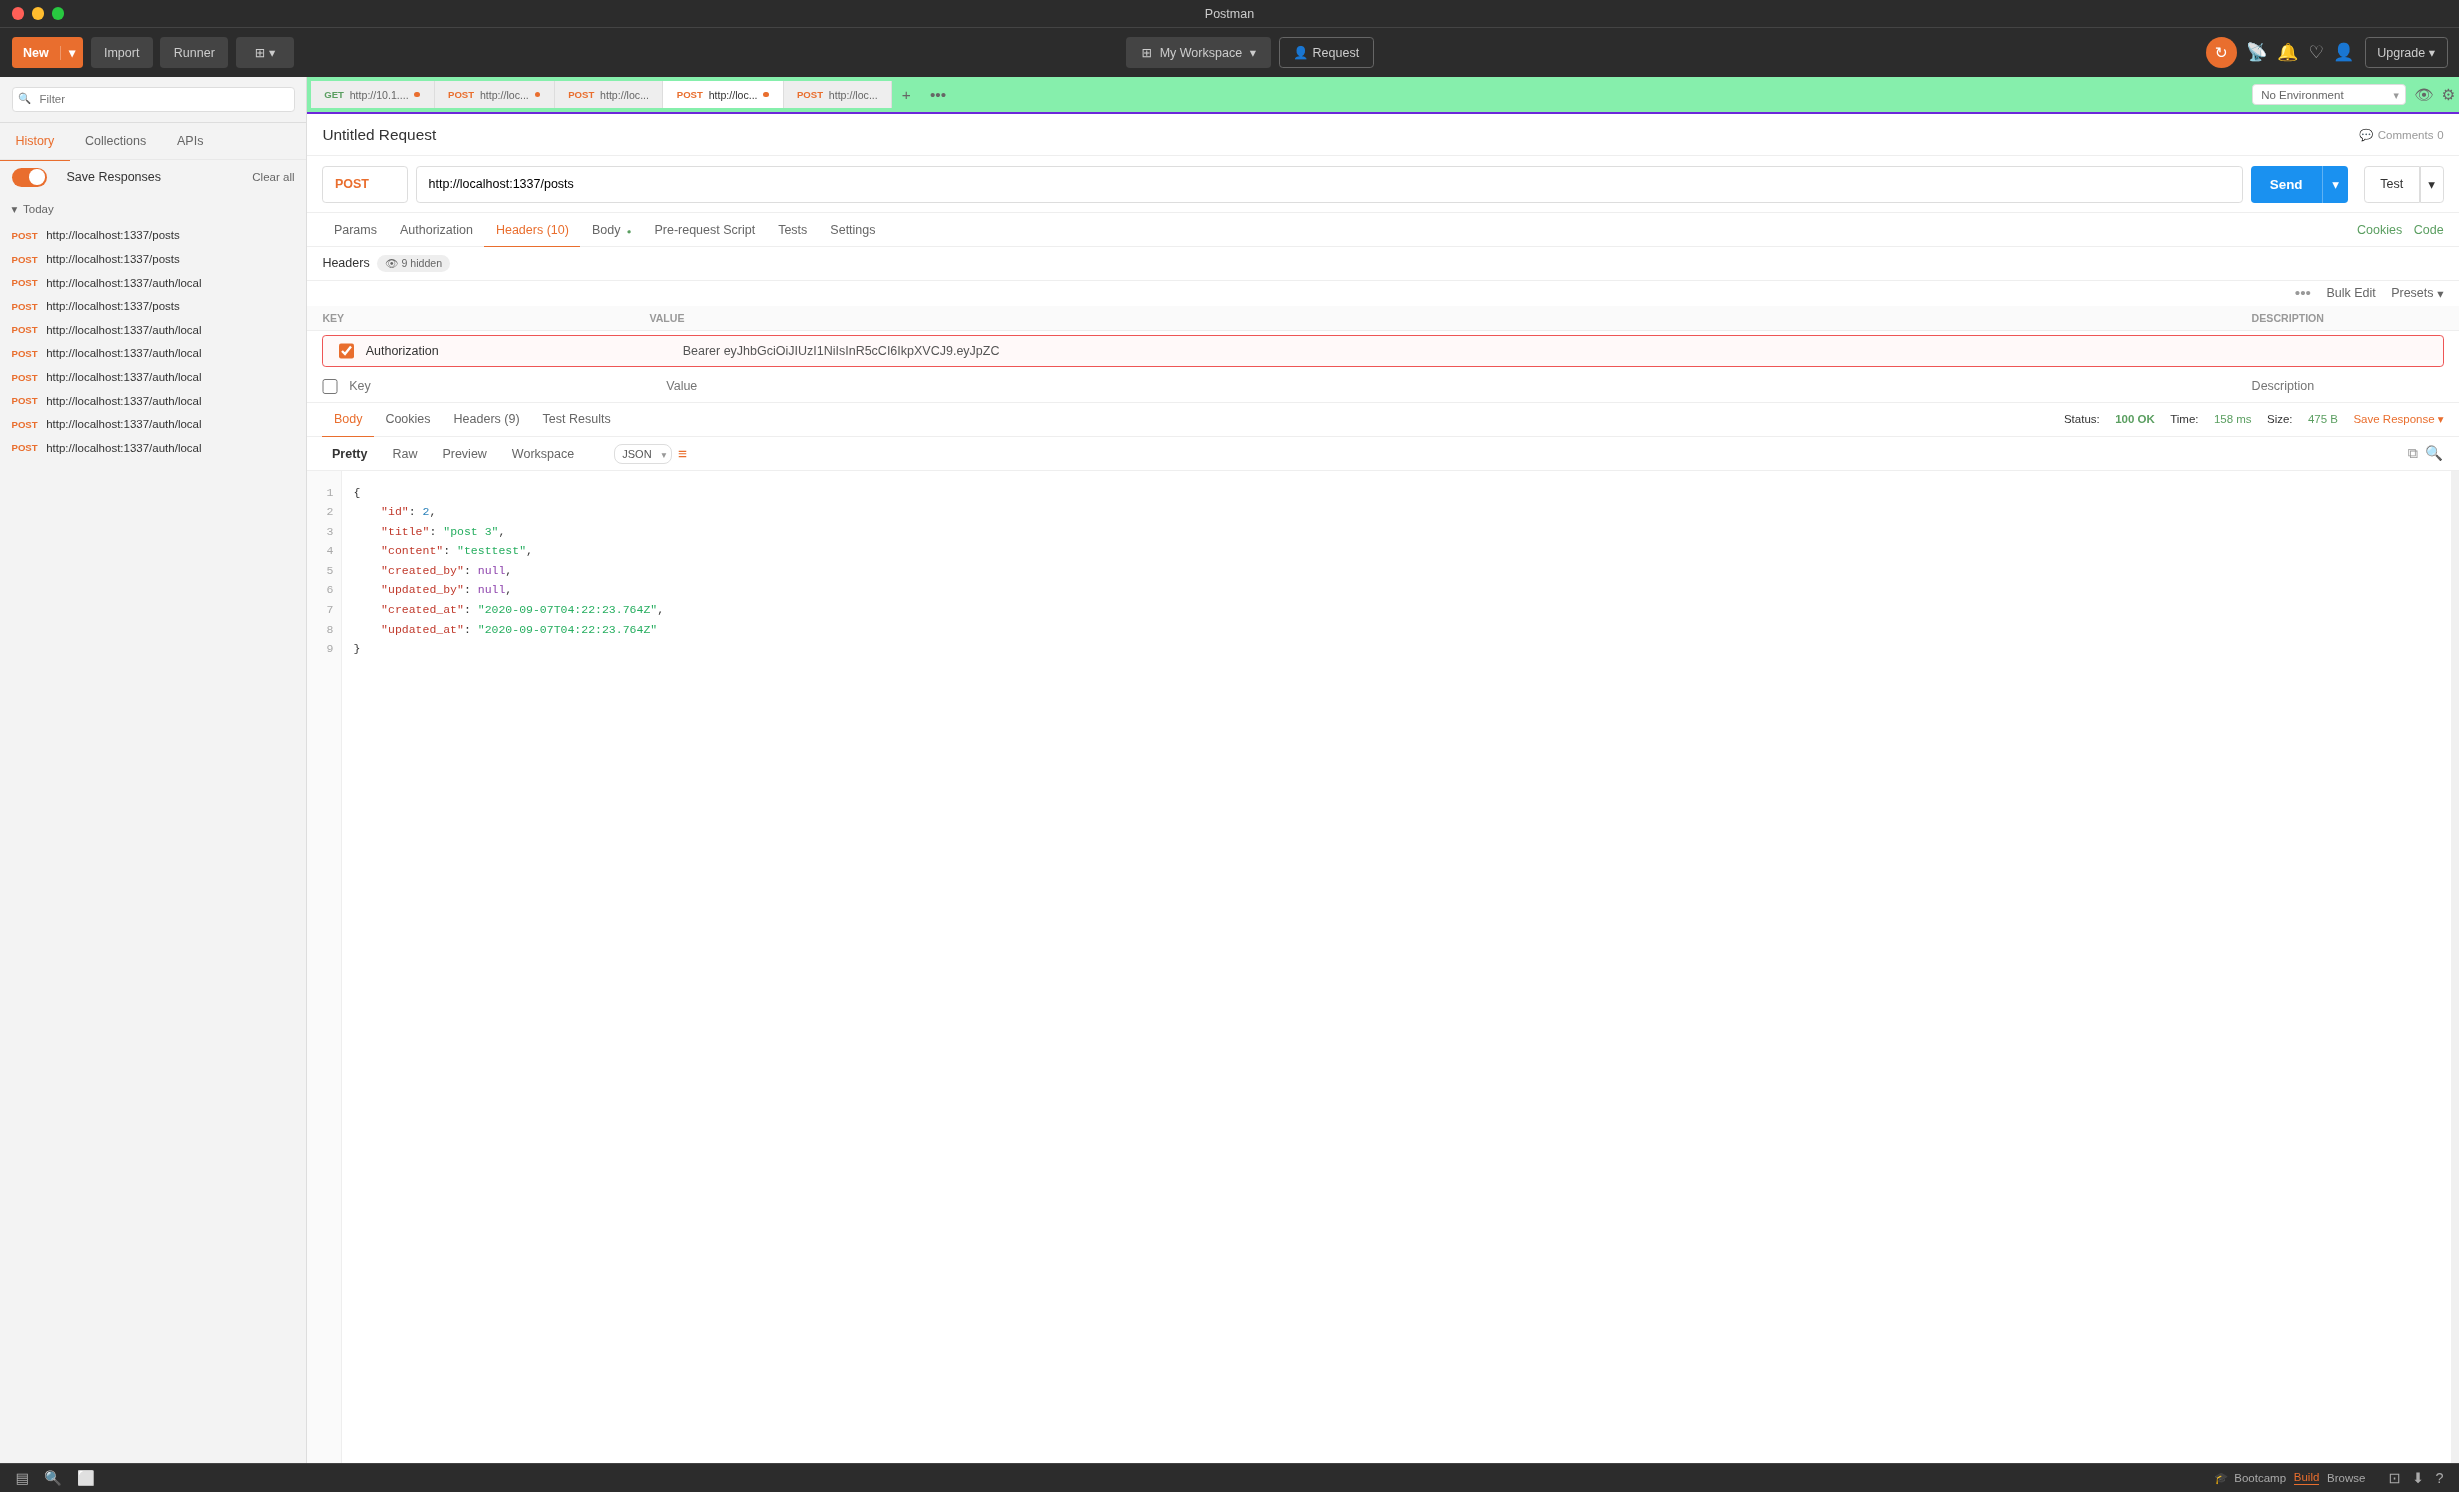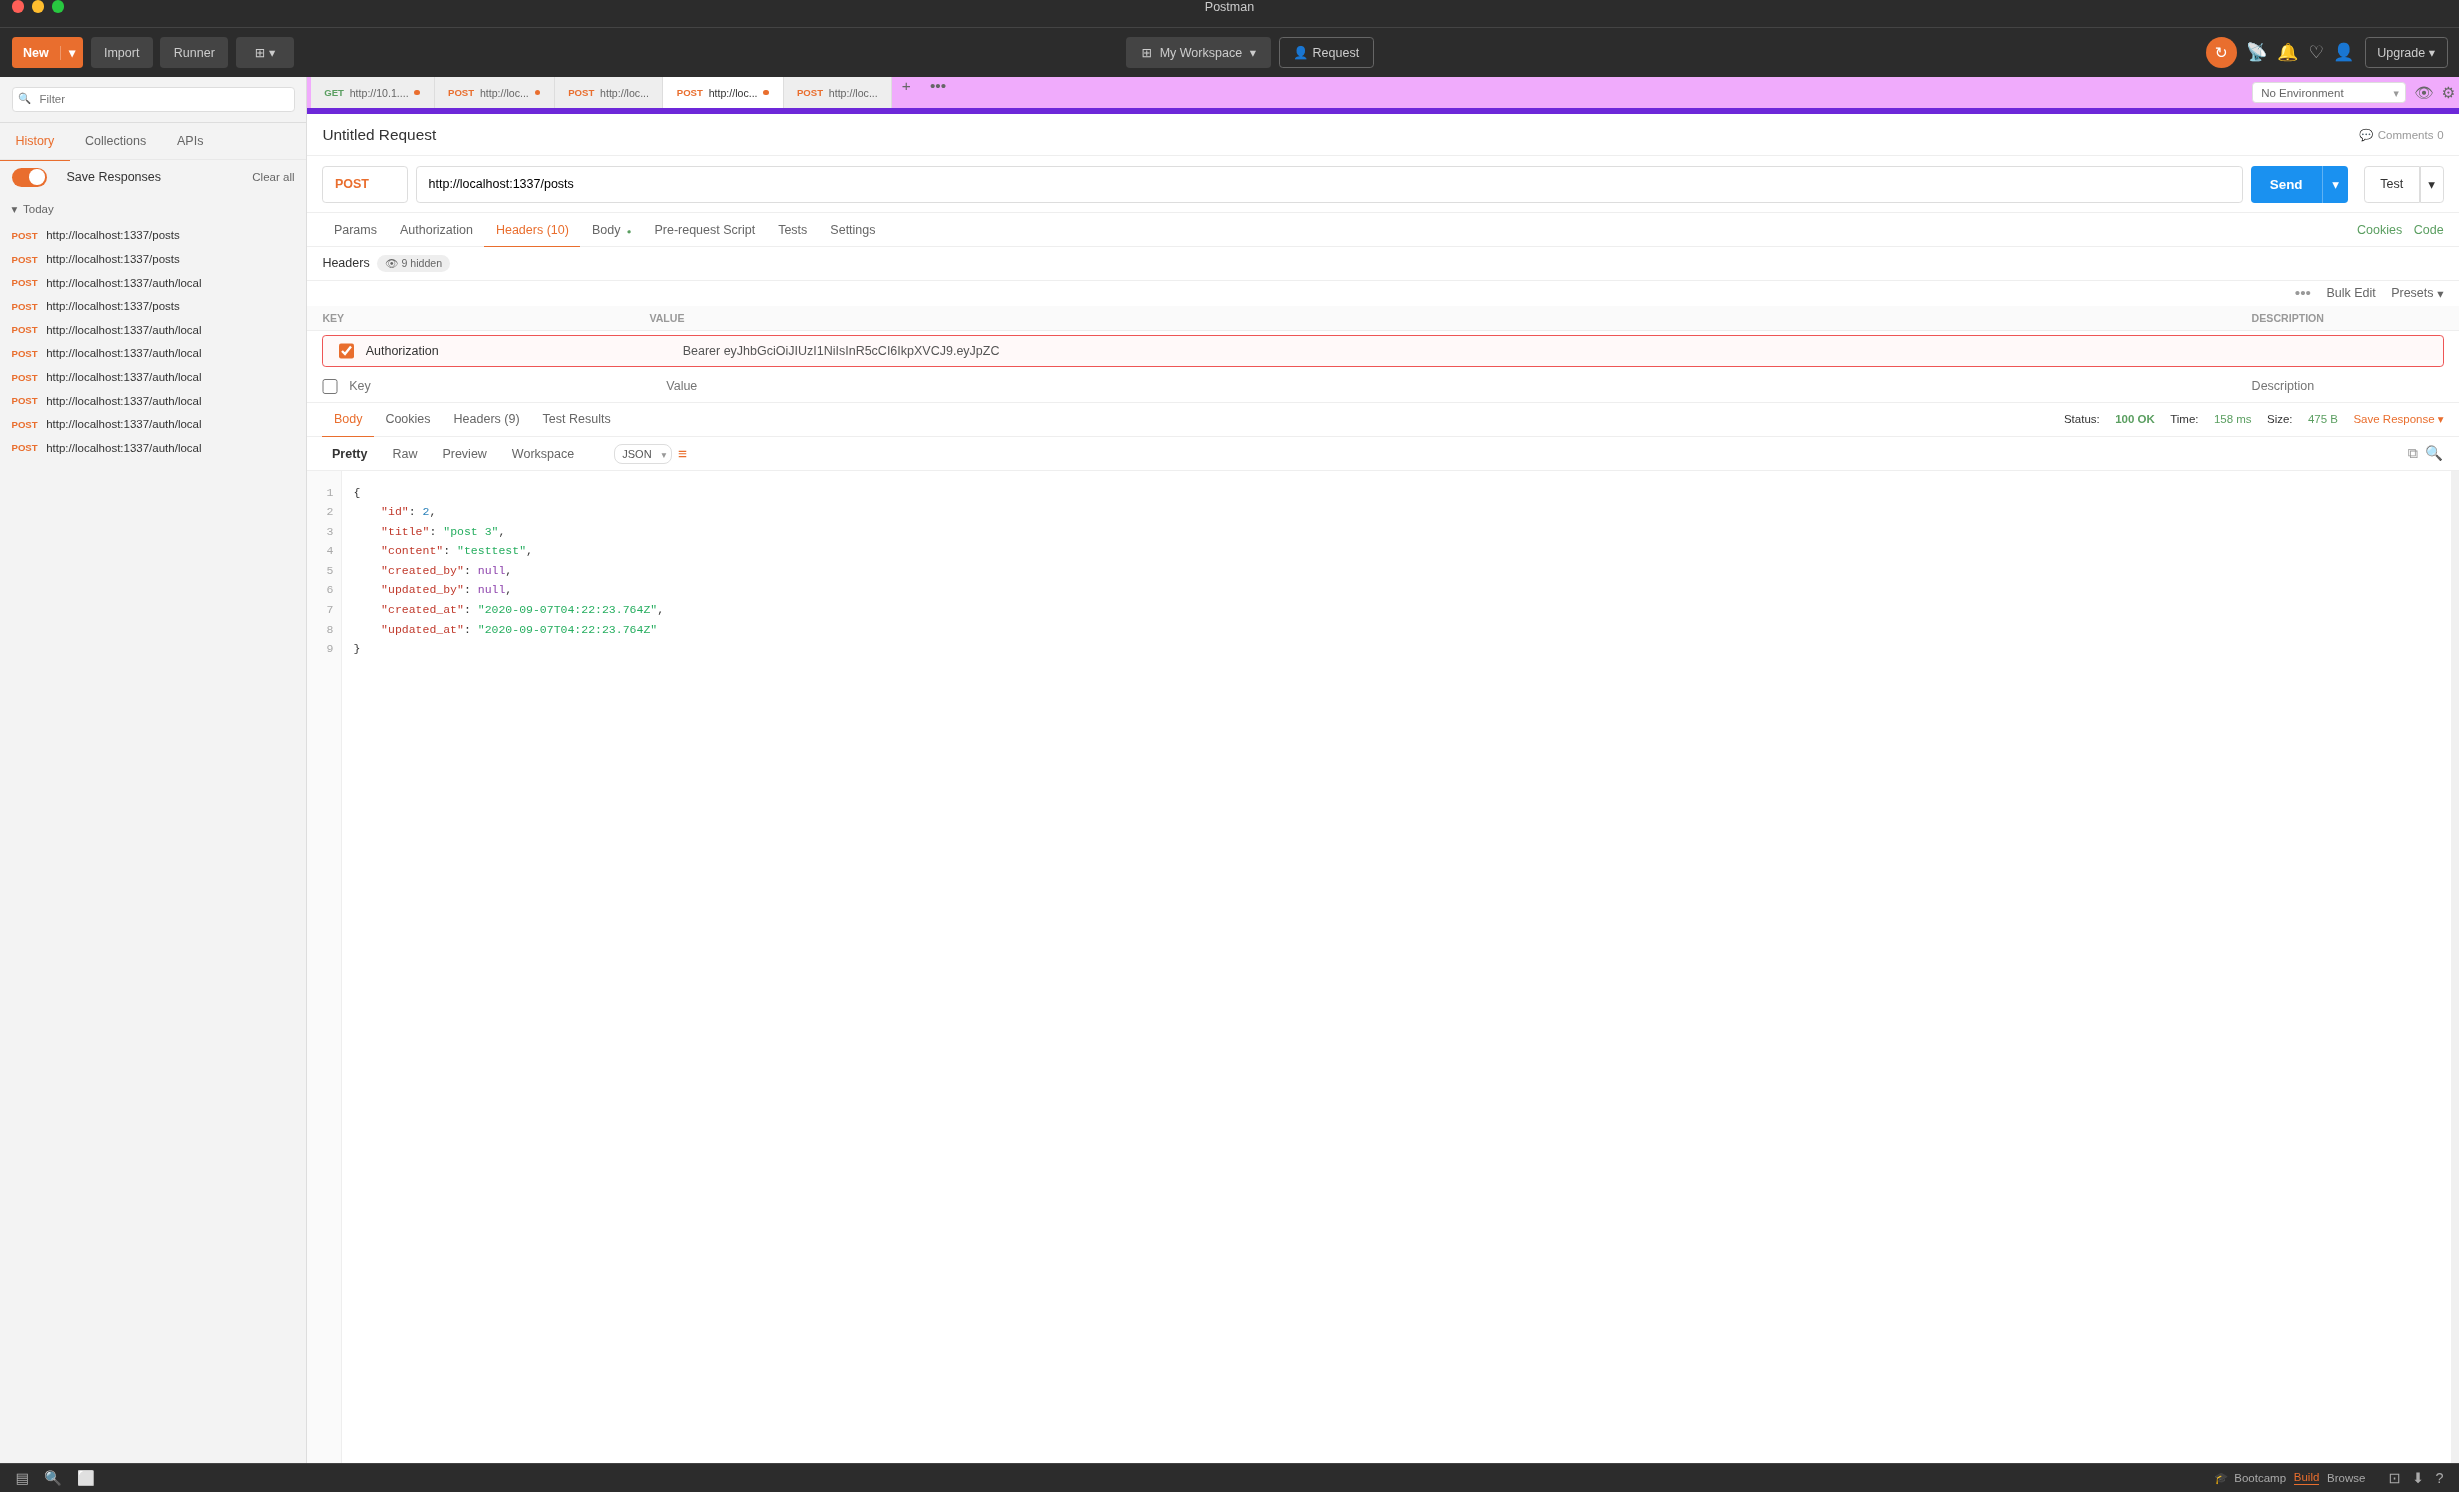--- a/index.html
+++ b/index.html
@@ -3,20 +3,21 @@
   <meta charset="utf-8">
   <style>
     * { box-sizing: border-box; margin: 0; padding: 0; }
     body { font-family: -apple-system, BlinkMacSystemFont, 'Segoe UI', sans-serif; font-size: 12.5px; background: #1a1a1a; color: #333; overflow: hidden; }
 
     
     .titlebar {
       background: #2c2c2c;
       height: 27px;
       display: flex;
+      align-items: center;
       justify-content: center;
       position: relative;
     }
     .titlebar-dots { position: absolute; left: 11.5px; display: flex; gap: 7.7px; }
     .dot { width: 12.5px; height: 12.5px; border-radius: 50%; cursor: pointer; }
     .dot-red { background: #ff5f57; }
     .dot-yellow { background: #ffbd2e; }
     .dot-green { background: #28c840; }
     .titlebar-title { color: #ccc; font-size: 12.5px; }
 
@@ -151,21 +152,21 @@
     .clear-all { color: #666; cursor: pointer; font-size: 11.5px; }
     .sidebar-group-header { padding: 7.7px 11.5px; font-size: 11.5px; color: #666; display: flex; align-items: center; gap: 5.8px; cursor: pointer; }
     .sidebar-item { display: flex; align-items: center; padding: 5.8px 11.5px; cursor: pointer; gap: 7.7px; }
     .method-badge { font-size: 9.6px; font-weight: 700; color: #e96e2e; min-width: 27px; }
     .sidebar-item-url { font-size: 11.5px; color: #333; overflow: hidden; text-overflow: ellipsis; white-space: nowrap; }
 
     
     .content { flex: 1; display: flex; flex-direction: column; background: white; overflow: hidden; }
 
     
-    .tab-bar { display: flex; background: #f0abfc; border-bottom: 6px solid #6d28d9; padding: 0 3.8px; min-height: 37px; }
+    .tab-bar { display: flex; align-items: center; background: #86efac; border-bottom: 2px solid #6d28d9; padding: 0 3.8px; min-height: 37px; }
     .req-tab {
       display: flex; align-items: center; padding: 7.7px 13.4px; font-size: 10.6px;
       cursor: pointer; gap: 5.8px; border-right: 1px solid #ddd; background: #eeeeee;
       color: #666; white-space: nowrap; max-width: 144px; overflow: hidden;
       text-overflow: ellipsis;
     }
     .req-tab.active { background: white; color: #333; }
     .req-tab .tab-method { font-weight: 700; font-size: 9.6px; }
     .req-tab .tab-method.post { color: #e96e2e; }
     .req-tab .tab-method.get { color: #5a9e60; }

